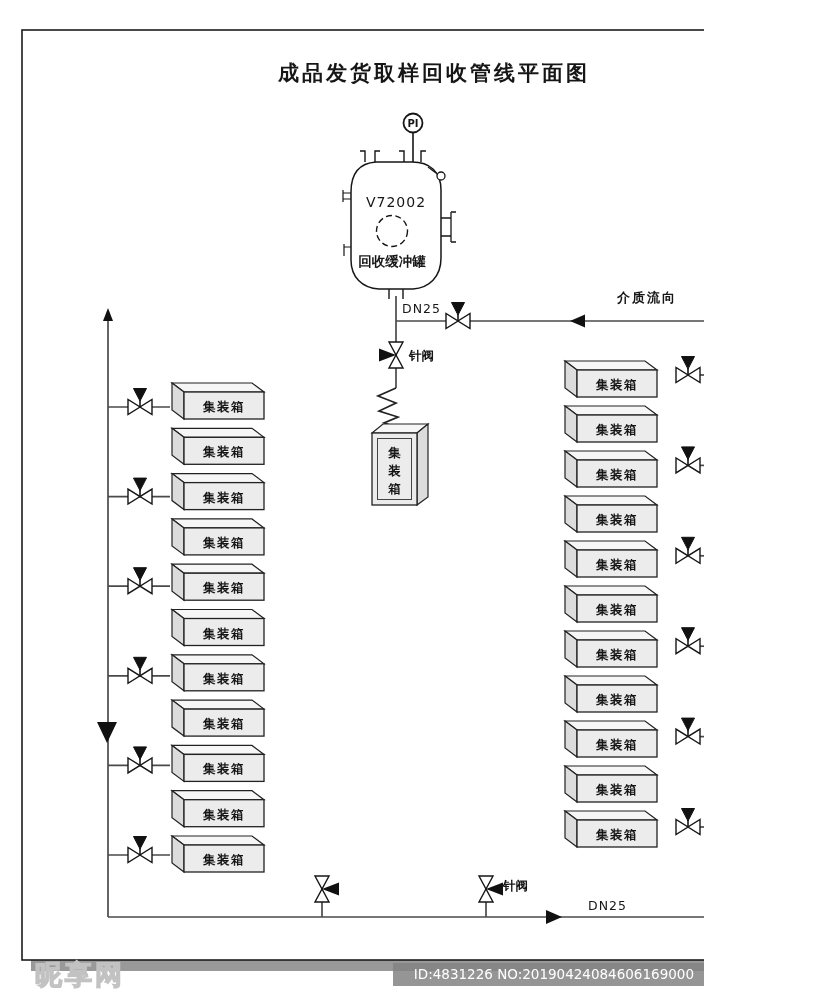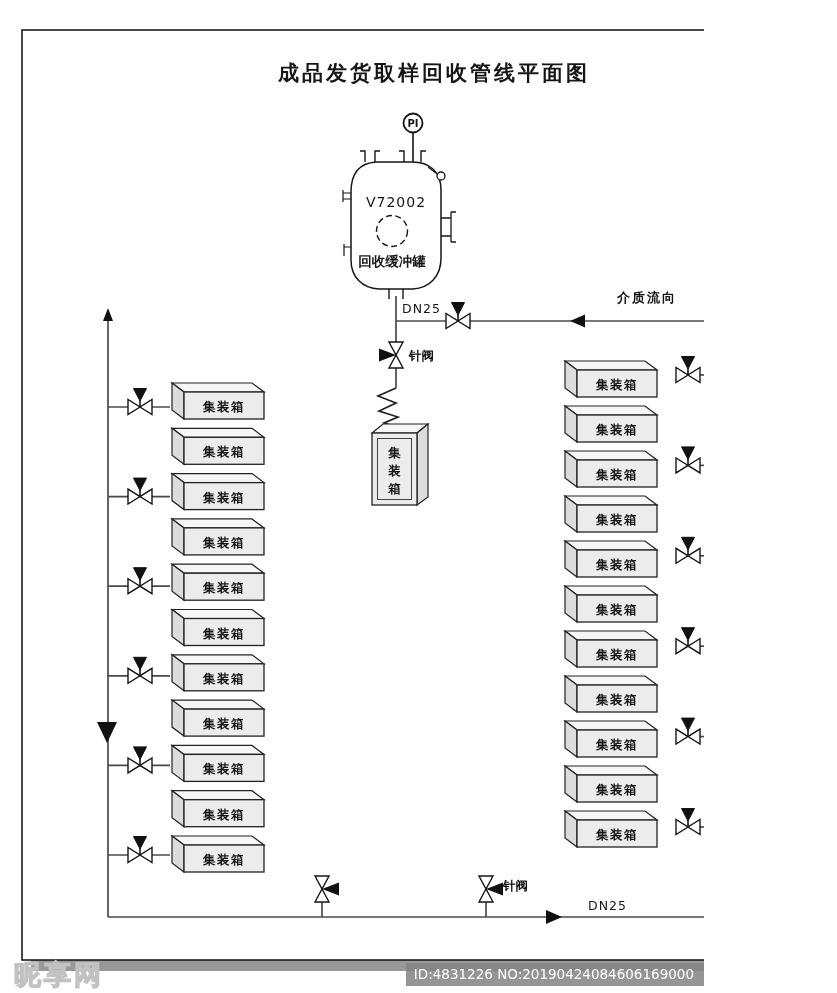--- a/index.html
+++ b/index.html
@@ -2,27 +2,27 @@
 <html><head>
 <meta charset="utf-8">
 <style>
   html,body{margin:0;padding:0;background:#fff;}
   .stage{position:relative;width:704px;height:993px;background:#ffffff;overflow:hidden;
          font-family:"DejaVu Sans",sans-serif;}
   .stage svg{position:absolute;left:0;top:0;}
   svg text{font-family:"DejaVu Sans",sans-serif;fill:#161616;}
   .wm-bar{position:absolute;left:0;right:0;bottom:0;height:36px;display:flex;
           justify-content:space-between;align-items:center;padding-left:14px;z-index:5;}
-  .wm-left{display:flex;align-items:flex-start;gap:4px;}
+  .wm-left{display:flex;align-items:flex-start;gap:4px;margin-left:21px;}
   .wm-site{font-size:27px;font-weight:bold;letter-spacing:3px;color:#ffffff;
            -webkit-text-stroke:1.3px #c2c2c2;text-shadow:0 0 1px #d8d8d8;}
   .wm-url{font-size:24px;font-weight:bold;font-style:italic;color:#ffffff;
           -webkit-text-stroke:1.2px #c2c2c2;text-shadow:0 0 1px #d8d8d8;}
   .wm-right{background:rgba(130,130,130,0.85);color:#fff;font-size:13.5px;
-            padding:3px 10px 4px 8px;margin-bottom:2px;}
+            padding:3px 10px 4px 21px;margin-bottom:2px;}
 </style>
 </head>
 <body>
 
 <div class="stage">
 <svg width="837" height="993" viewBox="0 0 837 993" xmlns="http://www.w3.org/2000/svg" xmlns:xlink="http://www.w3.org/1999/xlink">
 
   <defs>
 
     <g id="valve-h">

